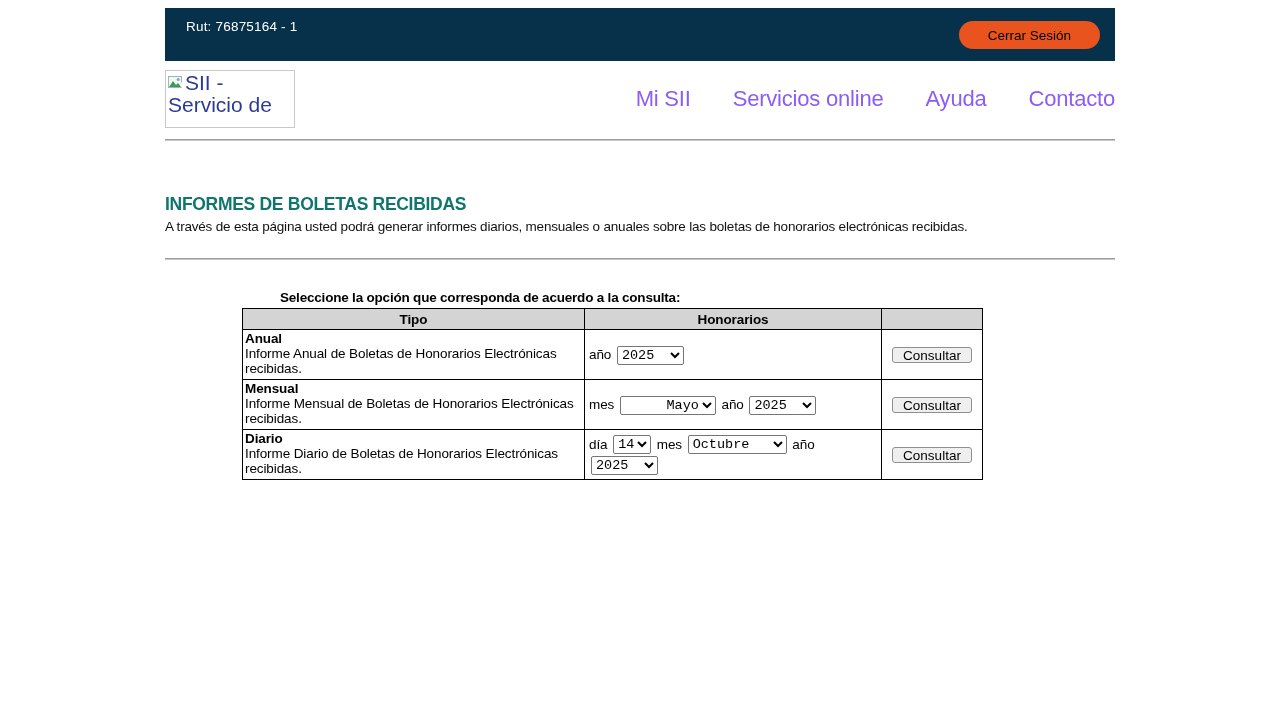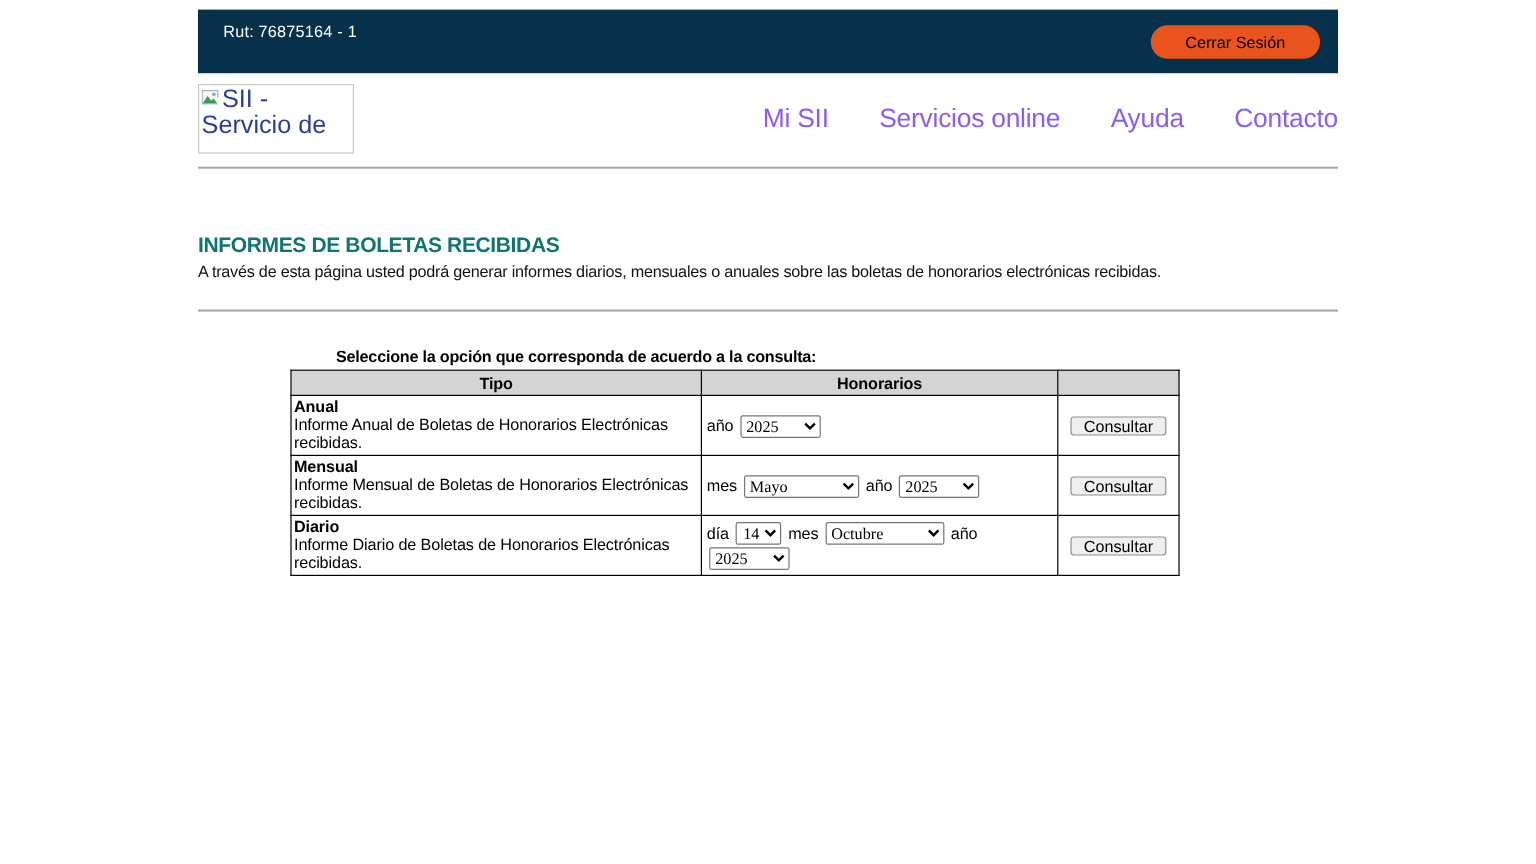--- a/index.html
+++ b/index.html
@@ -61,25 +61,25 @@
   .consulta th, .consulta td { border: 1px solid #000; }
   .consulta th {
     background: #d4d4d4; height: 21px; font-weight: bold; text-align: center; padding: 1px;
   }
   .col-tipo { width: 342px; } .col-sel { width: 297px; } .col-btn { width: 101px; }
   td.tipo-cell { vertical-align: top; padding: 1px 4px 3px 2px; line-height: 15px; }
   td.tipo-cell .row-type { font-weight: bold; }
   td.sel-cell { vertical-align: middle; padding: 2px 4px; line-height: 21px; }
   td.btn-cell { vertical-align: middle; text-align: center; padding: 2px; }
   .consulta select {
-    font-family: Liberation Serif, serif; font-size: 13.5px; height: 19px;
+    font-family: Liberation Mono, monospace; font-size: 13.5px; height: 19px;
     border: 1px solid #767676; border-radius: 2px; background: #fff;
     vertical-align: middle; margin: 0 2px;
   }
-  .sel-ano { width: 67px; } .sel-mes { width: 96px; } .sel-dia { width: 38px; text-align: center; } .sel-mes-d { width: 99px; }
+  .sel-ano { width: 67px; } .sel-mes { width: 96px; text-align: right; } .sel-dia { width: 38px; text-align: center; } .sel-mes-d { width: 99px; }
   .consultar-btn {
     font-family: inherit; font-size: 13.5px; color: #000; cursor: pointer;
     background: #efefef; border: 1px solid #8f8f8f; border-radius: 3px;
     height: 16px; padding: 0 10px;
   }
 </style>
 </head>
 <body>
 
 <div class="container">

